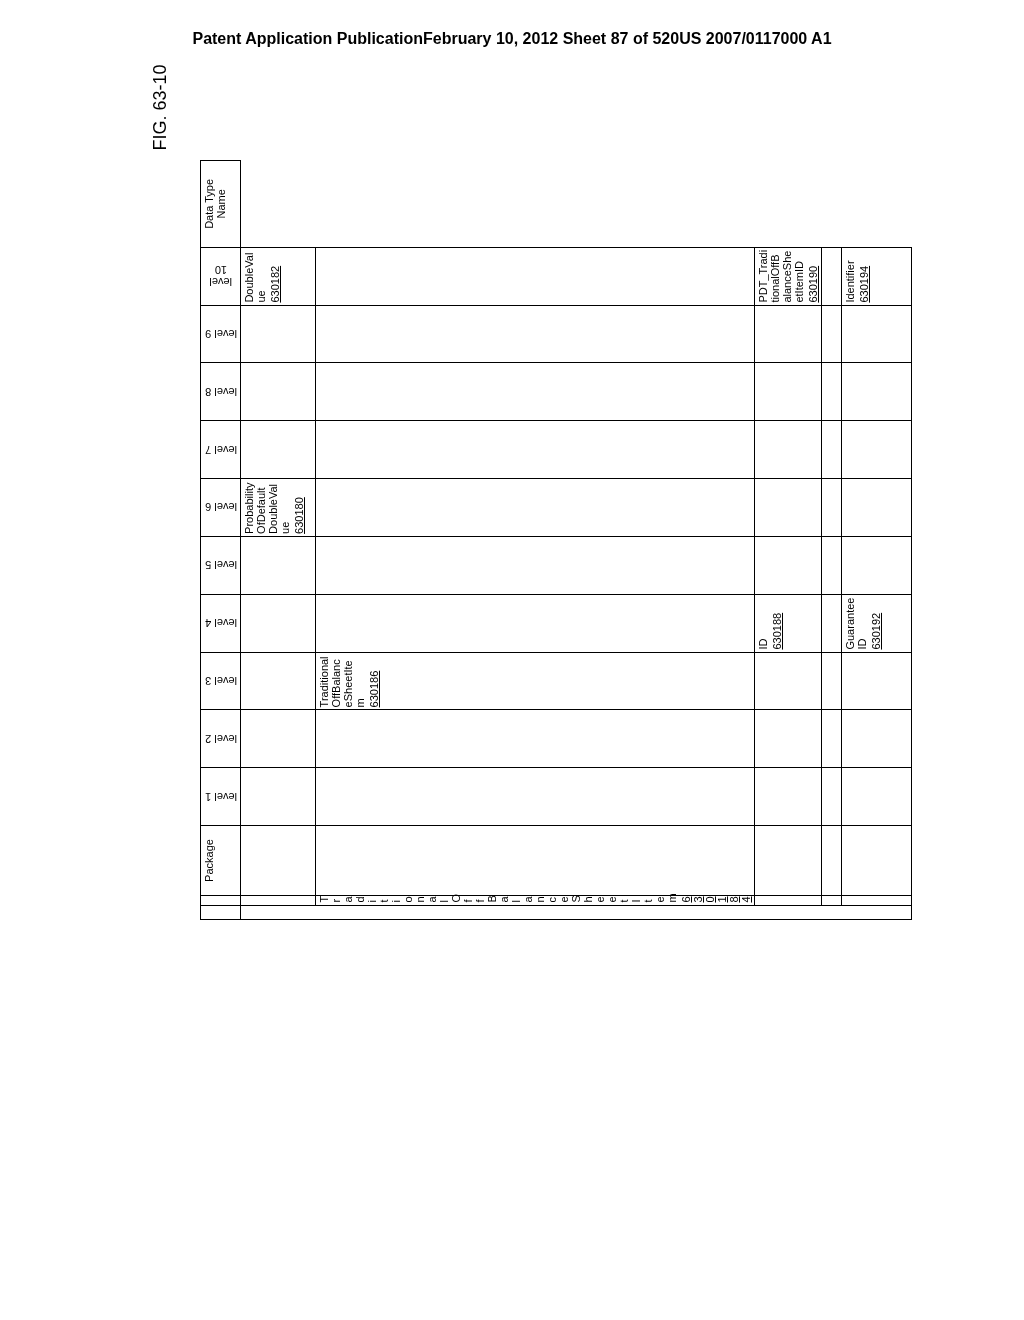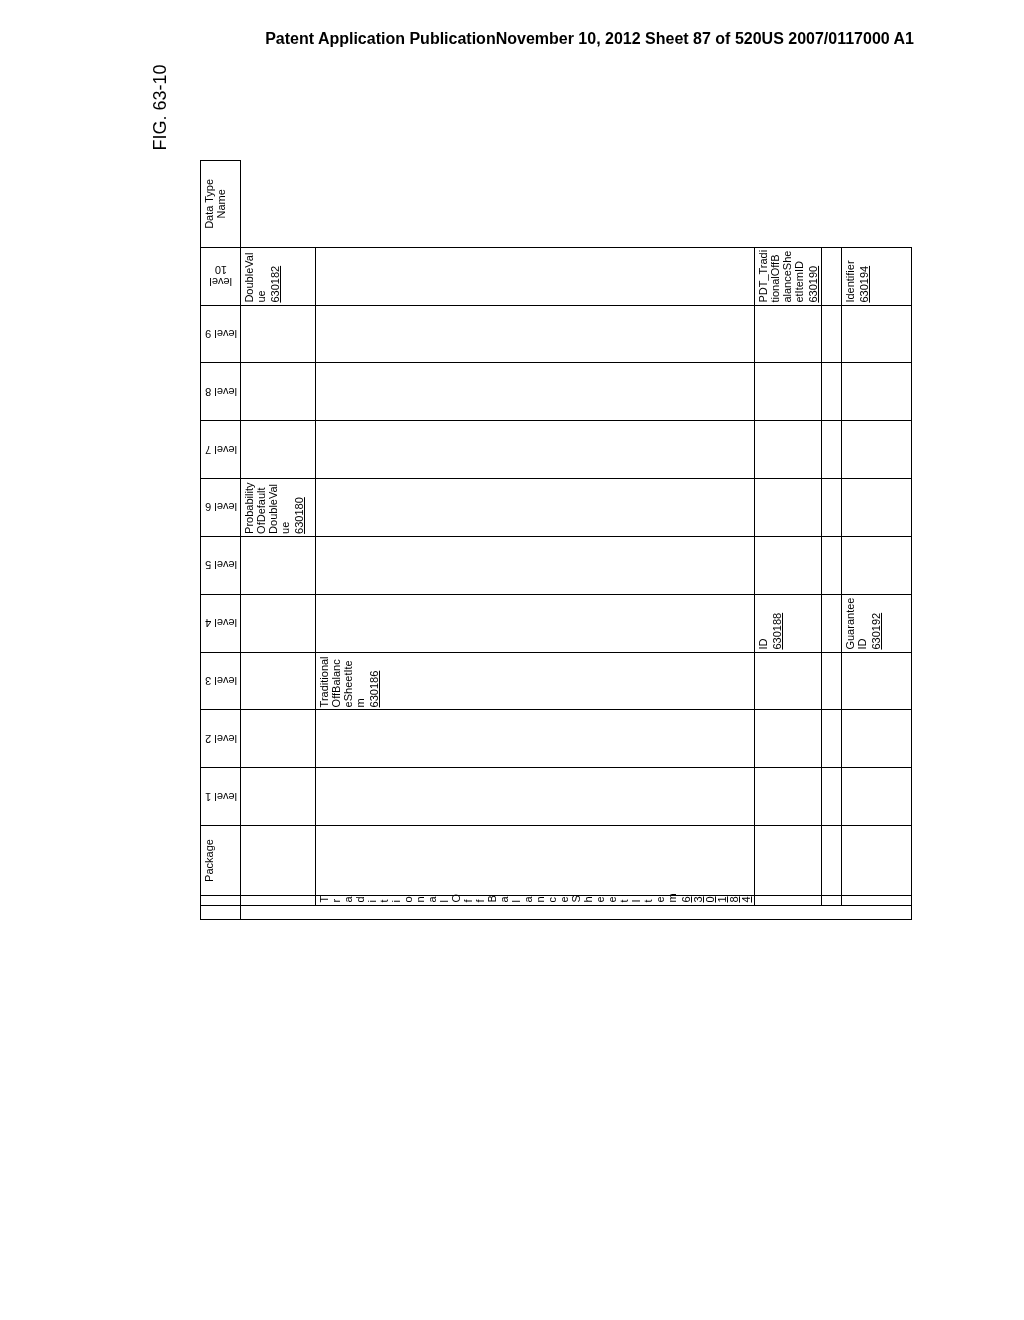--- a/index.html
+++ b/index.html
@@ -5,21 +5,21 @@
     * { margin: 0; padding: 0; box-sizing: border-box; }
     body {
       font-family: Arial, sans-serif;
       background: #fff;
       width: 1024px;
       height: 1320px;
       position: relative;
     }
     .header {
       display: flex;
-      justify-content: flex-end;
+      justify-content: center;
       padding: 30px 110px 10px 110px;
       font-size: 16px;
       font-weight: bold;
     }
     .figure-label {
       position: absolute;
       left: 160px;
       top: 140px;
       font-size: 18px;
       transform: rotate(-90deg);
@@ -80,21 +80,21 @@
       text-decoration: underline;
       margin-top: 2px;
       display: block;
     }
   </style>
 </head>
 <body>
 
 <div class="header">
   <span>Patent Application Publication</span>
-  <span>November 10, 2012  Sheet 87 of 520</span>
+  <span>February 10, 2012  Sheet 87 of 520</span>
   <span>US 2007/0117000 A1</span>
 </div>
 
 <div class="figure-label">FIG. 63-10</div>
 
 <div class="figure-wrapper">
   <div class="rotated-container">
     <table>
       <thead>
         <tr>

